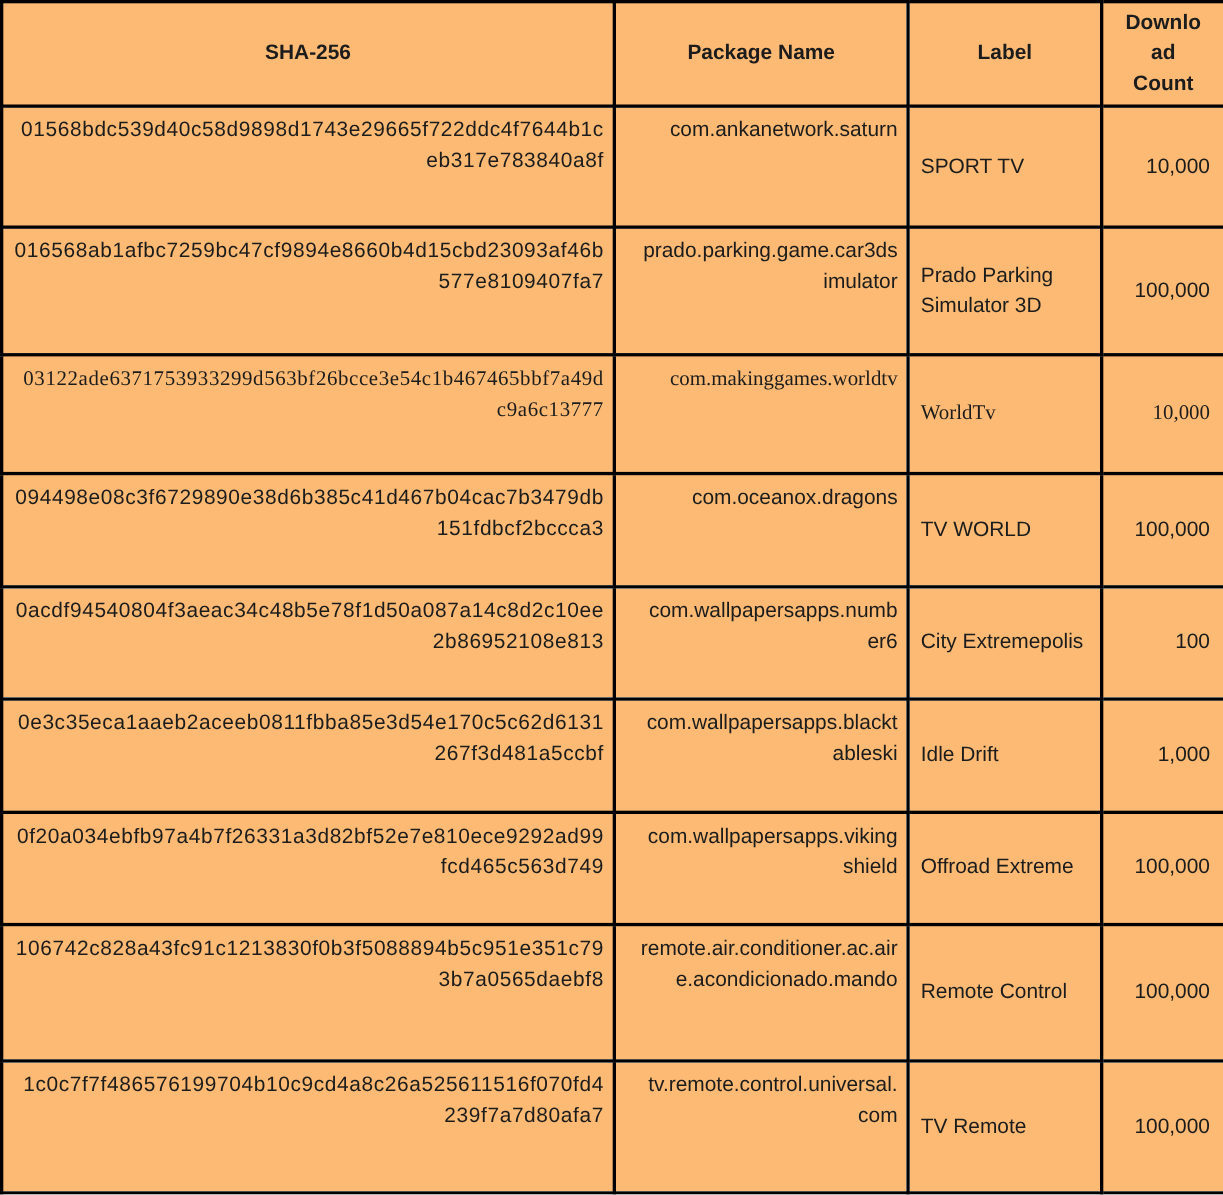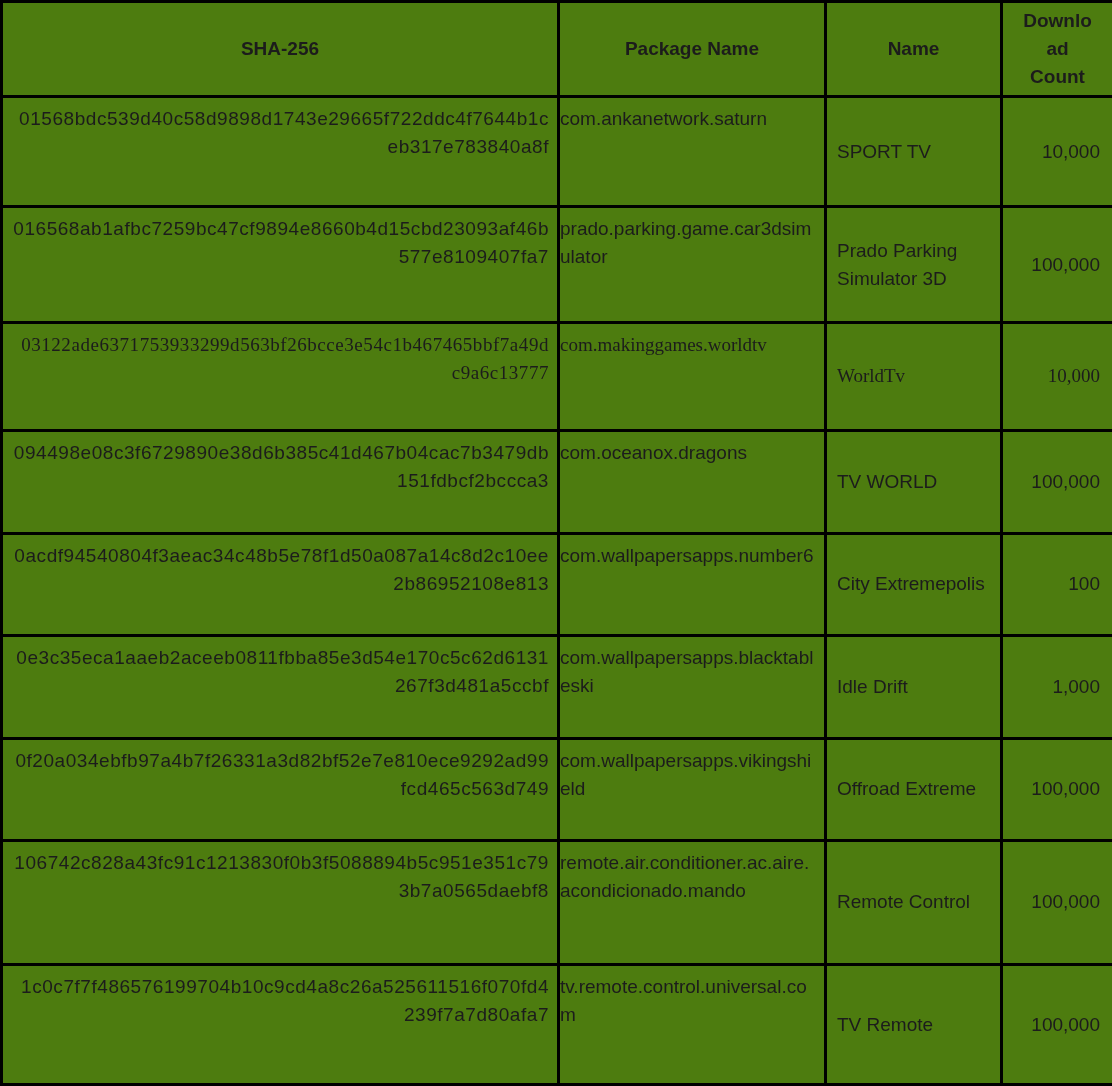--- a/index.html
+++ b/index.html
@@ -16,21 +16,21 @@
     height: 1086px;
     border-collapse: collapse;
     table-layout: fixed;
     background: #ffffff;
   }
   .doc-table th,
   .doc-table td {
     border: 3px solid #000000;
     font-size: 19px;
     line-height: 28px;
-    background: #4d7c0f;
+    background: #fdba74;
     overflow: hidden;
   }
   
   col.c-sha     { width: 557px; }
   col.c-package { width: 267px; }
   col.c-label   { width: 176px; }
   col.c-count   { width: 112px; }
 
   .doc-table th {
     font-weight: bold;
@@ -40,23 +40,23 @@
     padding: 4px 6px;
   }
   td.cell-sha {
     text-align: right;
     vertical-align: top;
     padding: 7px 8px 4px 10px;
     word-break: break-all;
     letter-spacing: 0.55px;
   }
   td.cell-package {
-    text-align: left;
+    text-align: right;
     vertical-align: top;
-    padding: 7px 8px 4px 0;
+    padding: 7px 8px 4px 22px;
     word-break: break-all;
   }
   td.cell-label {
     text-align: left;
     vertical-align: middle;
     padding: 4px 8px 4px 10px;
   }
   td.cell-count {
     text-align: right;
     vertical-align: middle;
@@ -83,21 +83,21 @@
   <colgroup>
     <col class="c-sha">
     <col class="c-package">
     <col class="c-label">
     <col class="c-count">
   </colgroup>
   <thead>
     <tr class="hdr">
       <th>SHA-256</th>
       <th>Package Name</th>
-      <th>Name</th>
+      <th>Label</th>
       <th>Downlo
 ad
 Count</th>
     </tr>
   </thead>
   <tbody>
     <tr class="r-0">
       <td class="cell-sha">01568bdc539d40c58d9898d1743e29665f722ddc4f7644b1ceb317e783840a8f</td>
       <td class="cell-package">com.ankanetwork.saturn</td>
       <td class="cell-label">SPORT TV</td>

